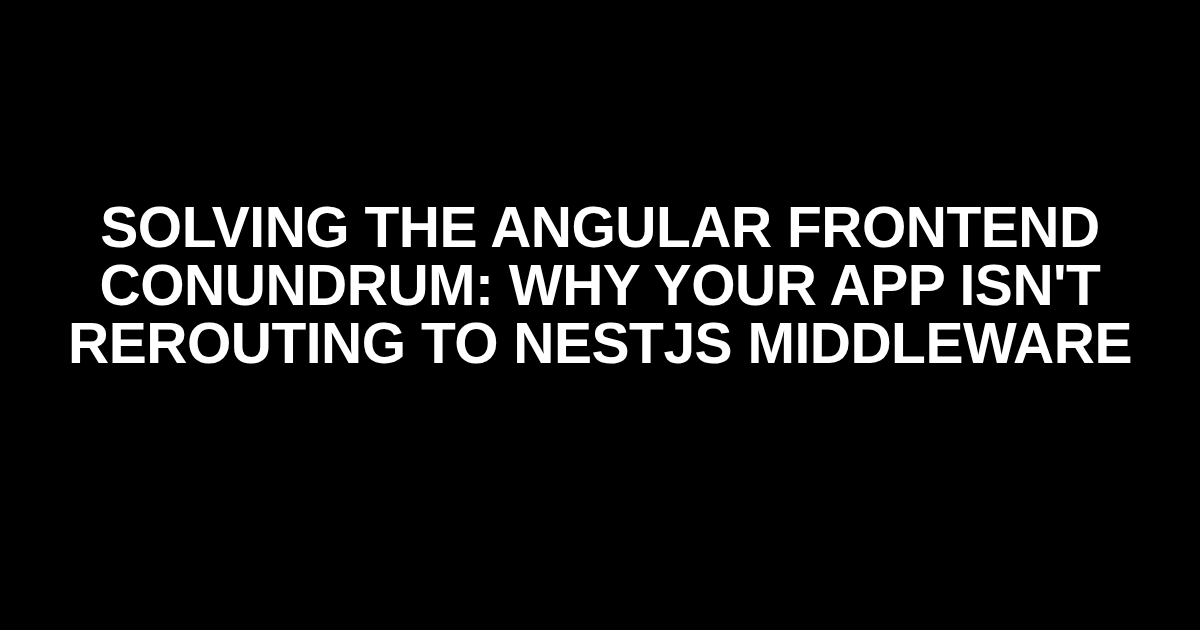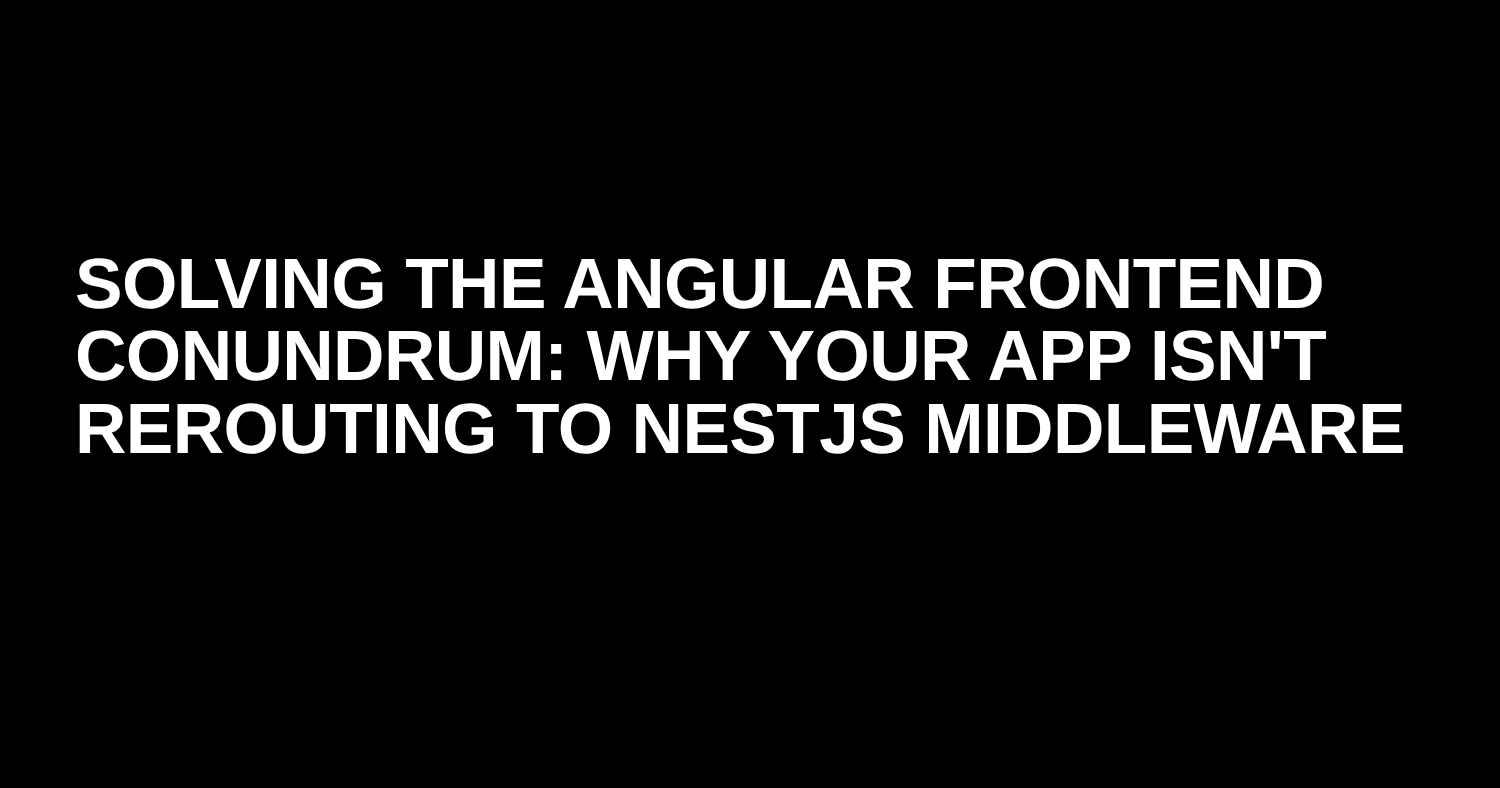--- a/index.html
+++ b/index.html
@@ -12,20 +12,21 @@
       height: 630px;
       background-color: #000000;
       display: flex;
       align-items: center;
       justify-content: center;
       overflow: hidden;
     }
     .title-container {
       width: 100%;
       padding: 0 60px;
+      text-align: center;
       margin-top: -60px;
       text-decoration: underline;
     }
     .title {
       color: #ffffff;
       font-family: 'Arial Narrow', 'Helvetica Neue', Arial, sans-serif;
       font-weight: 700;
       font-stretch: condensed;
       font-size: 57px;
       line-height: 1.02;

